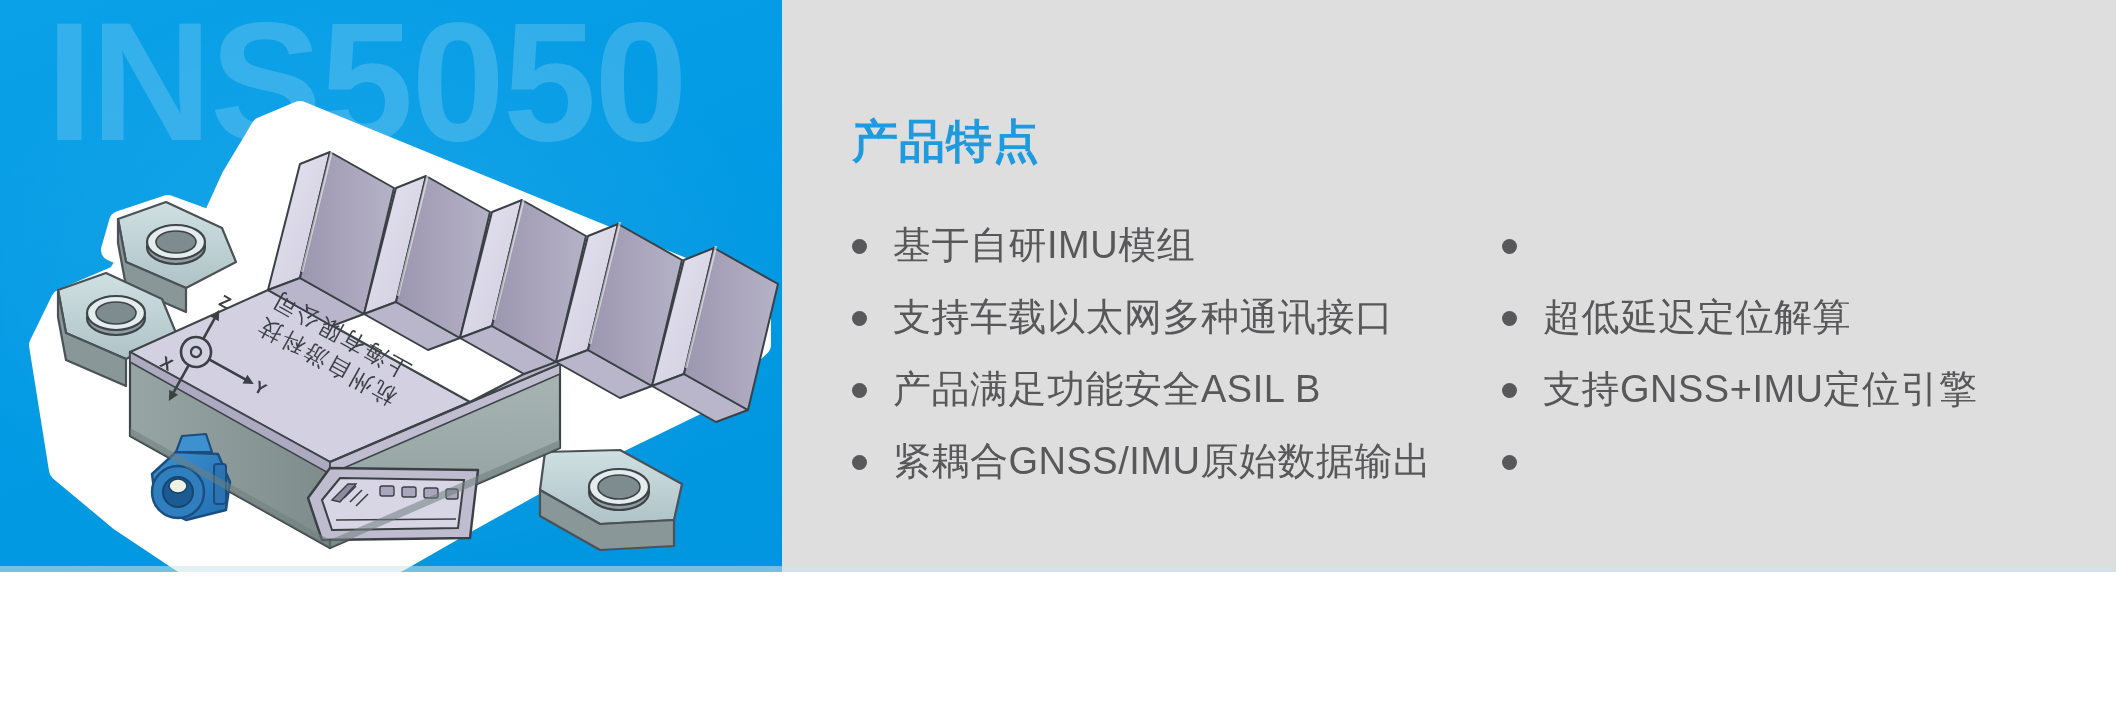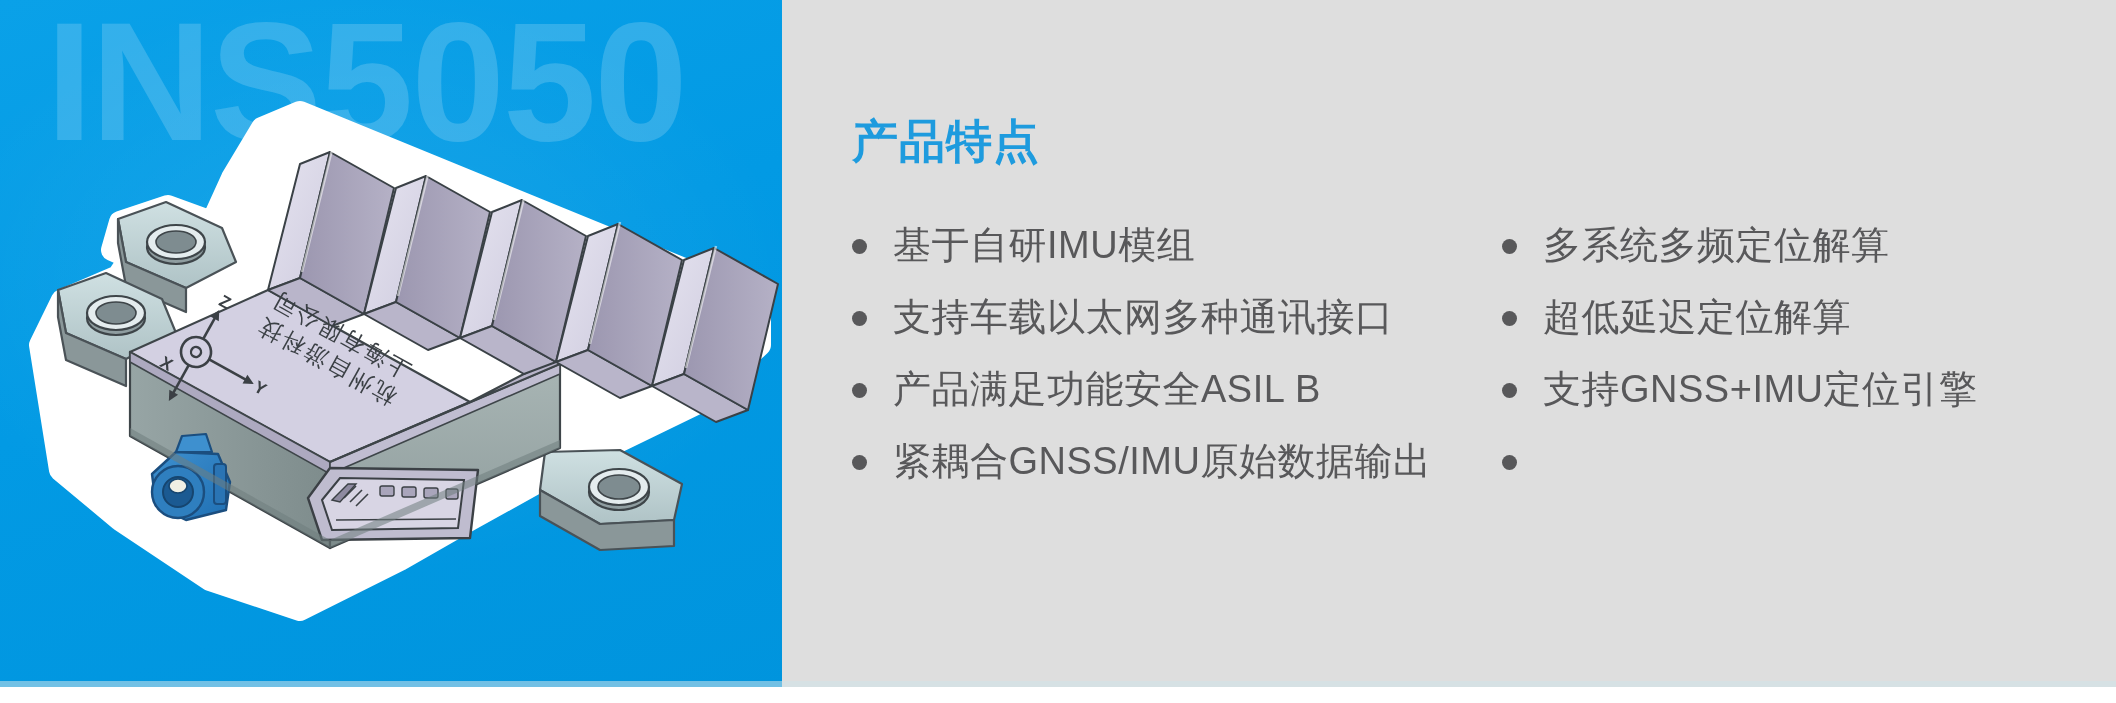--- a/index.html
+++ b/index.html
@@ -7,21 +7,21 @@
     padding: 0;
     background: #ffffff;
   }
   body {
     font-family: "Liberation Sans", "DejaVu Sans", sans-serif;
   }
 
   .banner {
     position: relative;
     width: 2116px;
-    height: 687px;
+    height: 572px;
     display: flex;
     overflow: hidden;
     background: #dedede;
   }
 
   
   .left-panel {
     position: relative;
     width: 782px;
     height: 703px;
@@ -334,21 +334,20 @@
         </div>
         <div class="feature-item">
           <span class="bullet-dot"></span>
           <span class="feature-text">紧耦合GNSS/IMU原始数据输出</span>
         </div>
       </div>
 
       <div class="feature-col col-right">
         <div class="feature-item">
           <span class="bullet-dot"></span>
-          <span class="feature-text">多系统多频定位解算</span>
         </div>
         <div class="feature-item">
           <span class="bullet-dot"></span>
           <span class="feature-text">超低延迟定位解算</span>
         </div>
         <div class="feature-item">
           <span class="bullet-dot"></span>
           <span class="feature-text">支持GNSS+IMU定位引擎</span>
         </div>
         <div class="feature-item">

